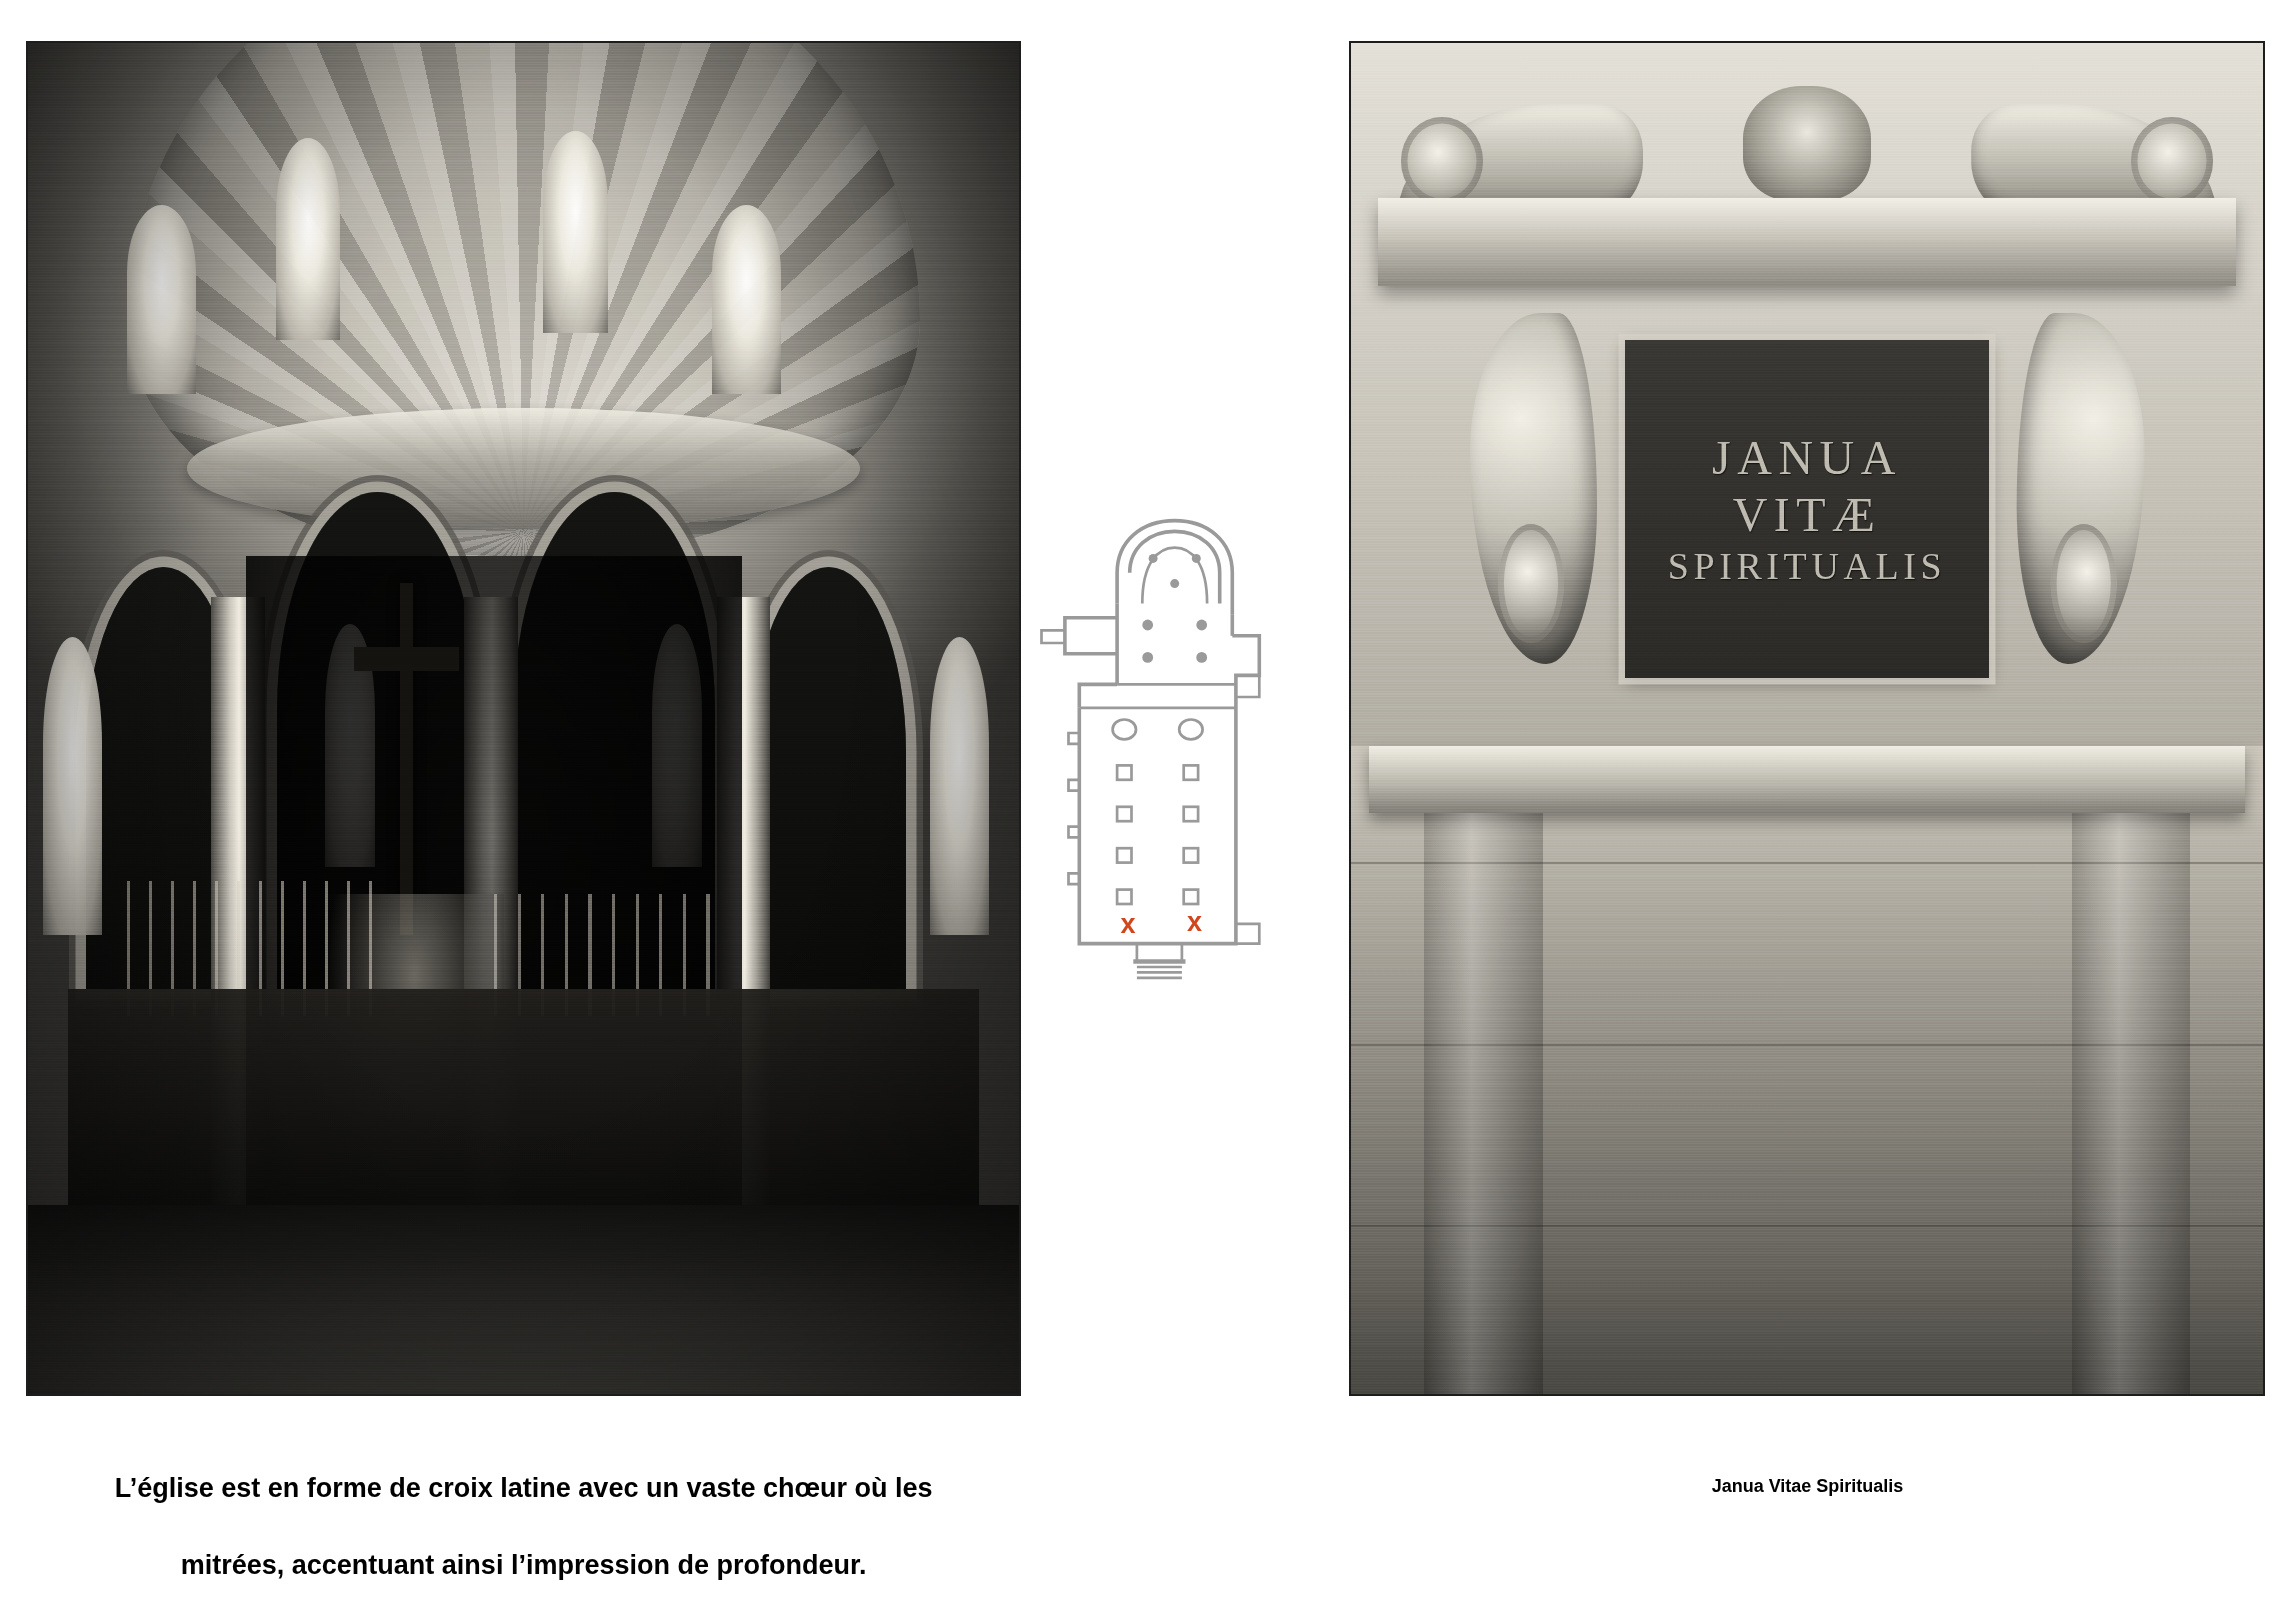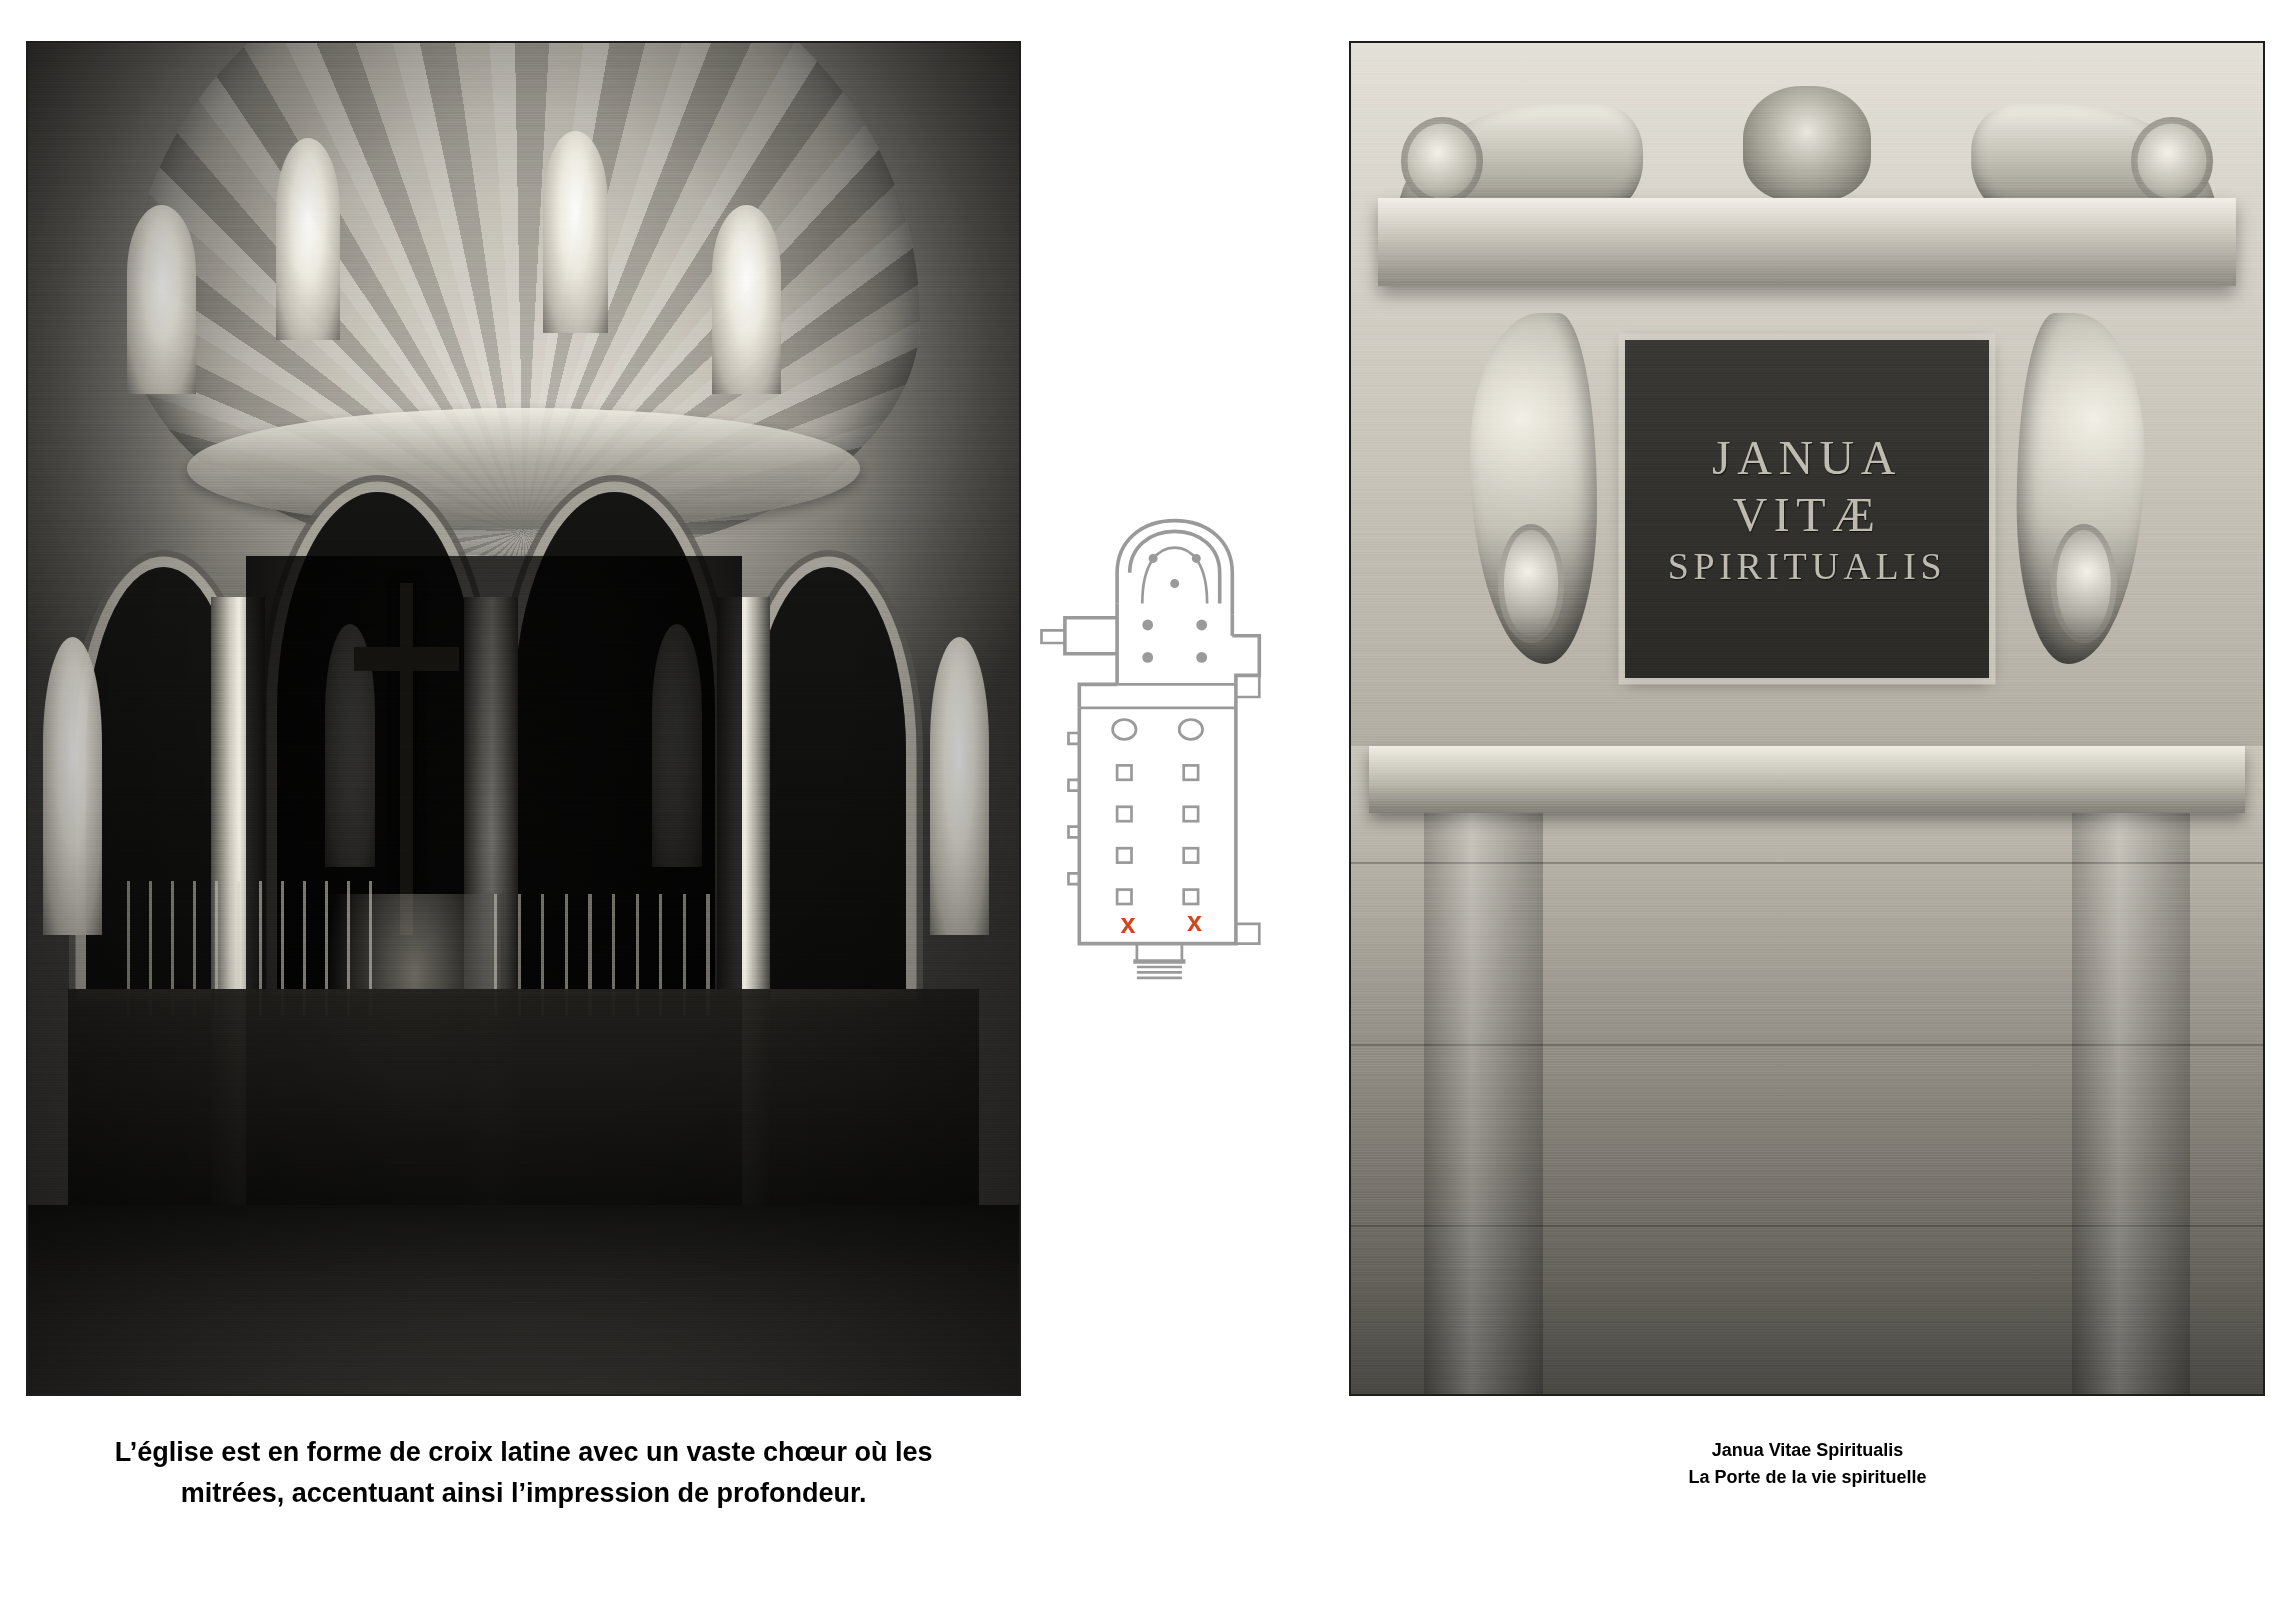--- a/index.html
+++ b/index.html
@@ -58,21 +58,21 @@
     top: 1432px;
     width: 1008px;
     font-size: 27px;
   }
   .caption-right {
     left: 1348px;
     top: 1437px;
     width: 919px;
     font-size: 18px;
   }
-  .caption-line { display: block; }
+  .caption-line { display: block; margin-top: 36px; }
 
   
   .plan {
     position: absolute;
     left: 1018px;
     top: 517px;
     width: 281px;
     height: 576px;
   }
 
@@ -468,17 +468,16 @@
     </svg>
   </div>
 
   <div class="caption caption-left">
     <span class="caption-line">L’église est en forme de croix latine avec un vaste chœur où les</span>
     <span class="caption-line">mitrées, accentuant ainsi l’impression de profondeur.</span>
   </div>
 
   <div class="caption caption-right">
     <span class="caption-line">Janua Vitae Spiritualis</span>
-    <span class="caption-line">La Porte de la vie spirituelle</span>
   </div>
 
 </div>
 
 
 </body></html>

